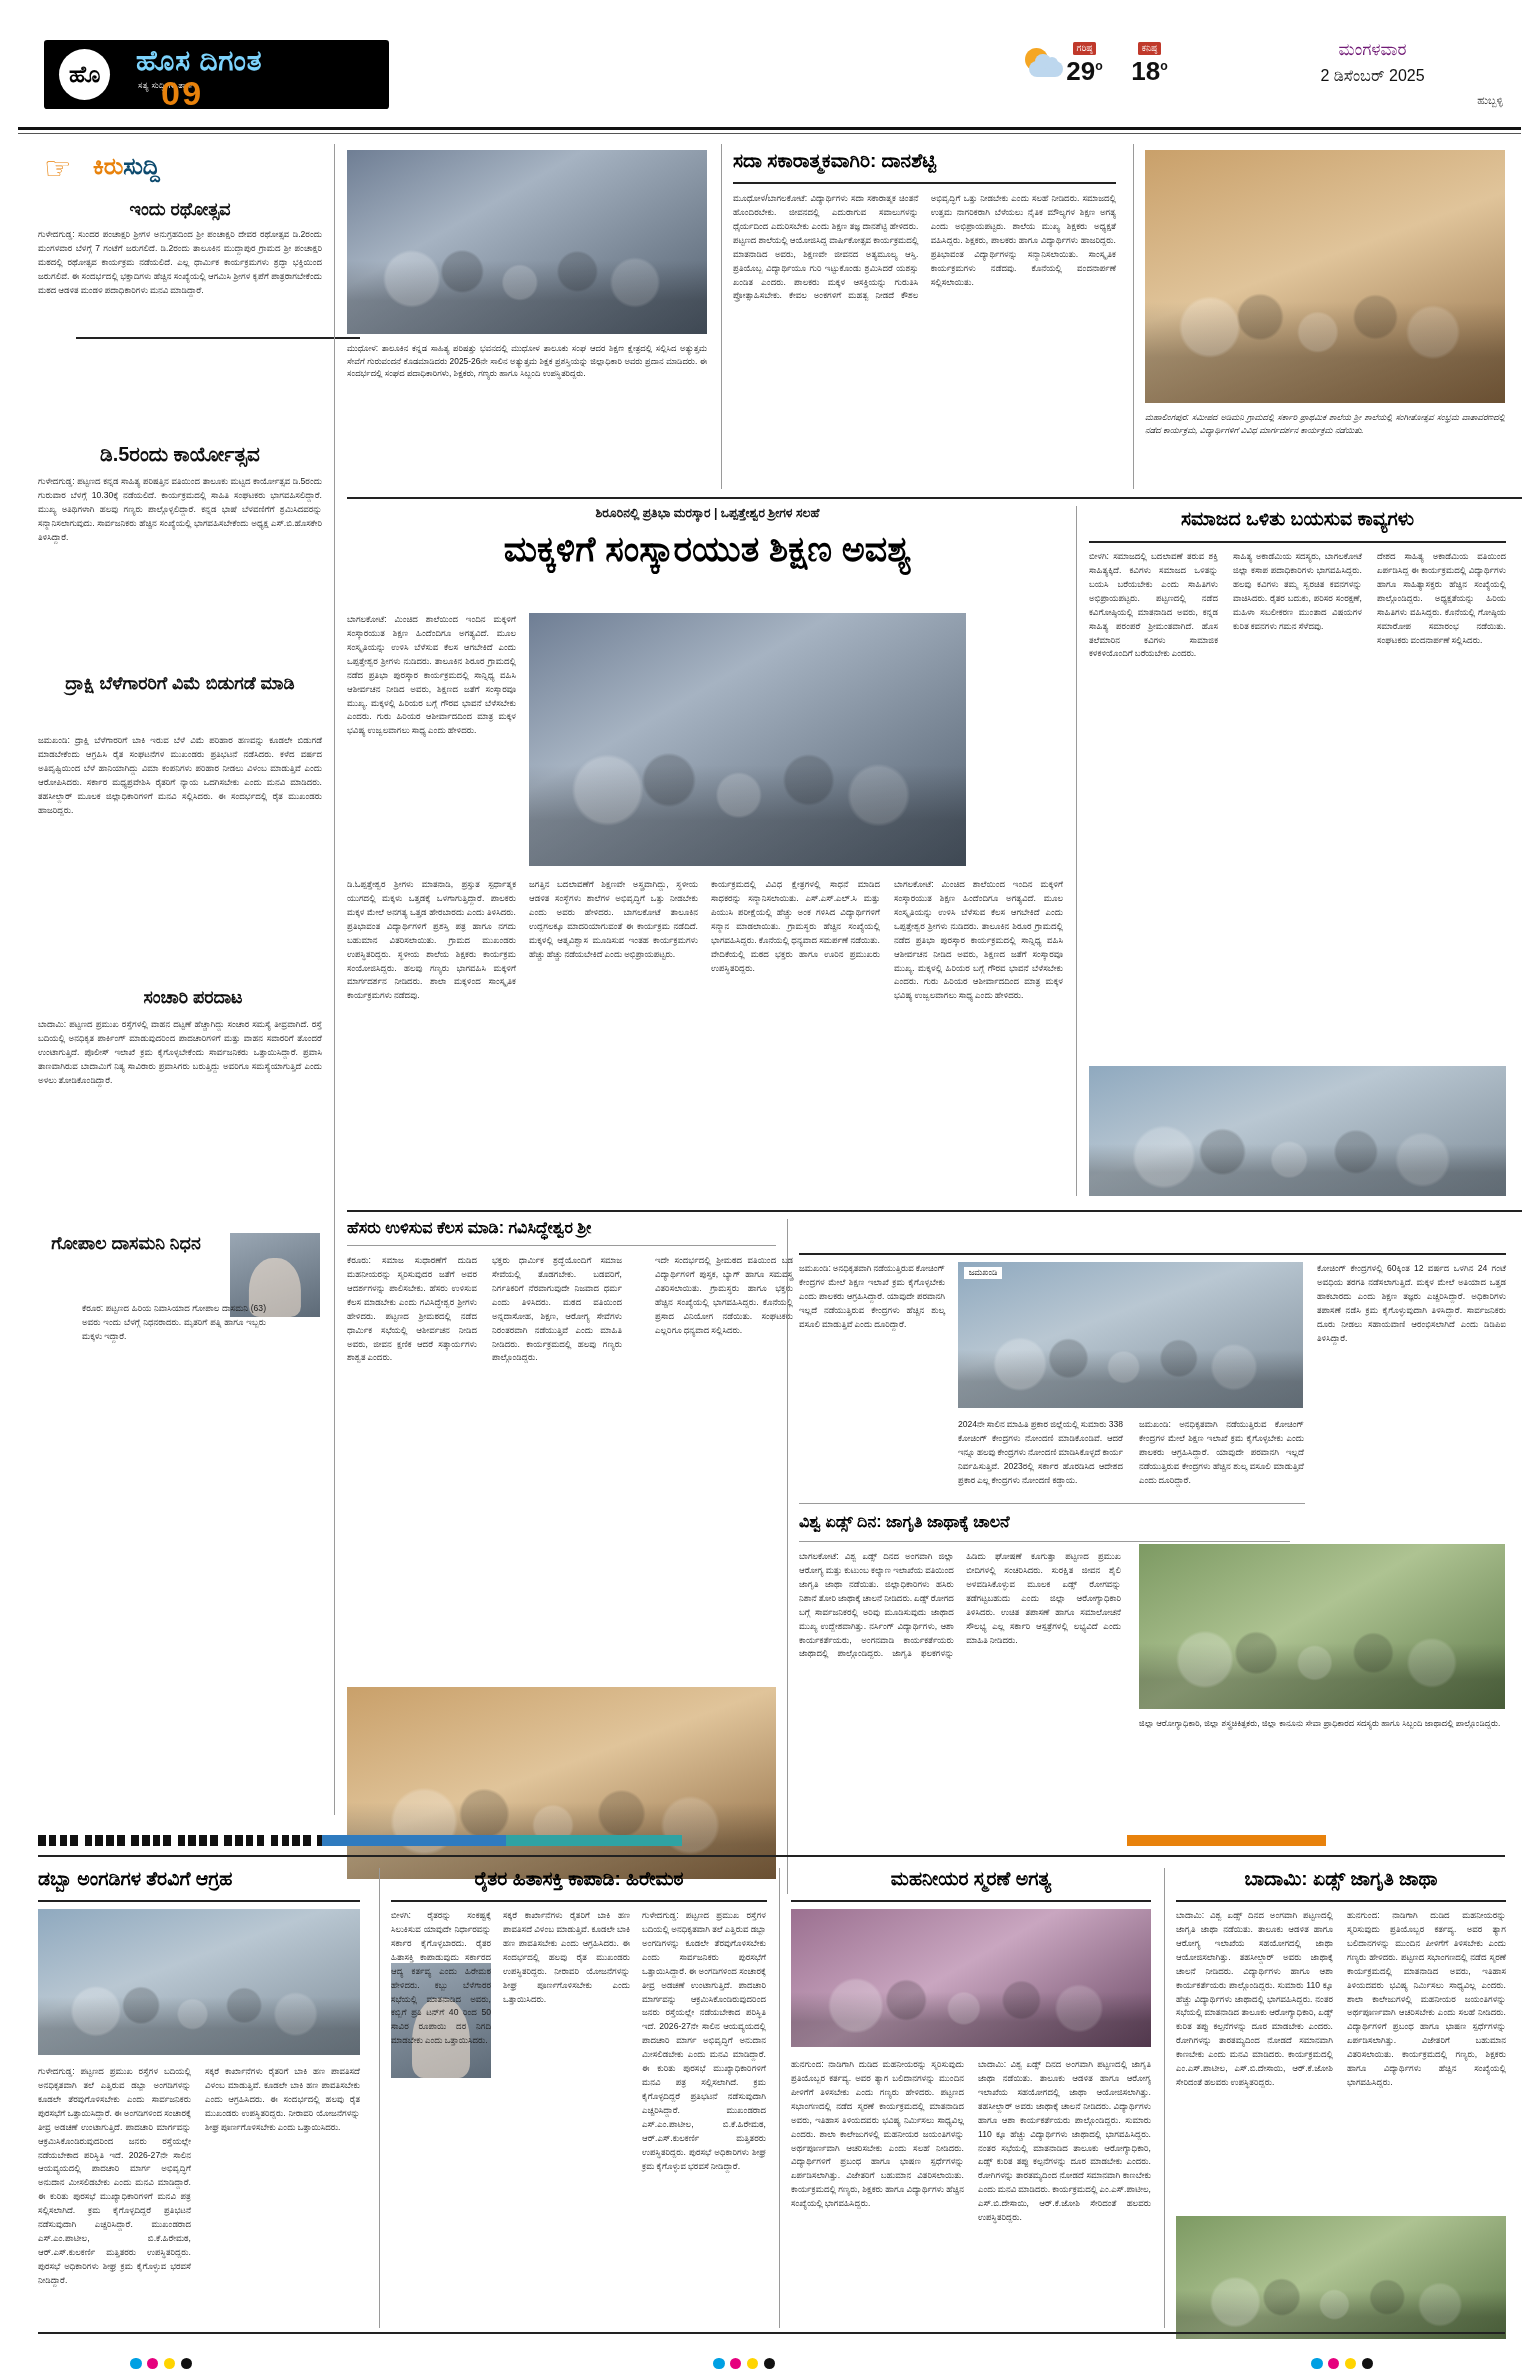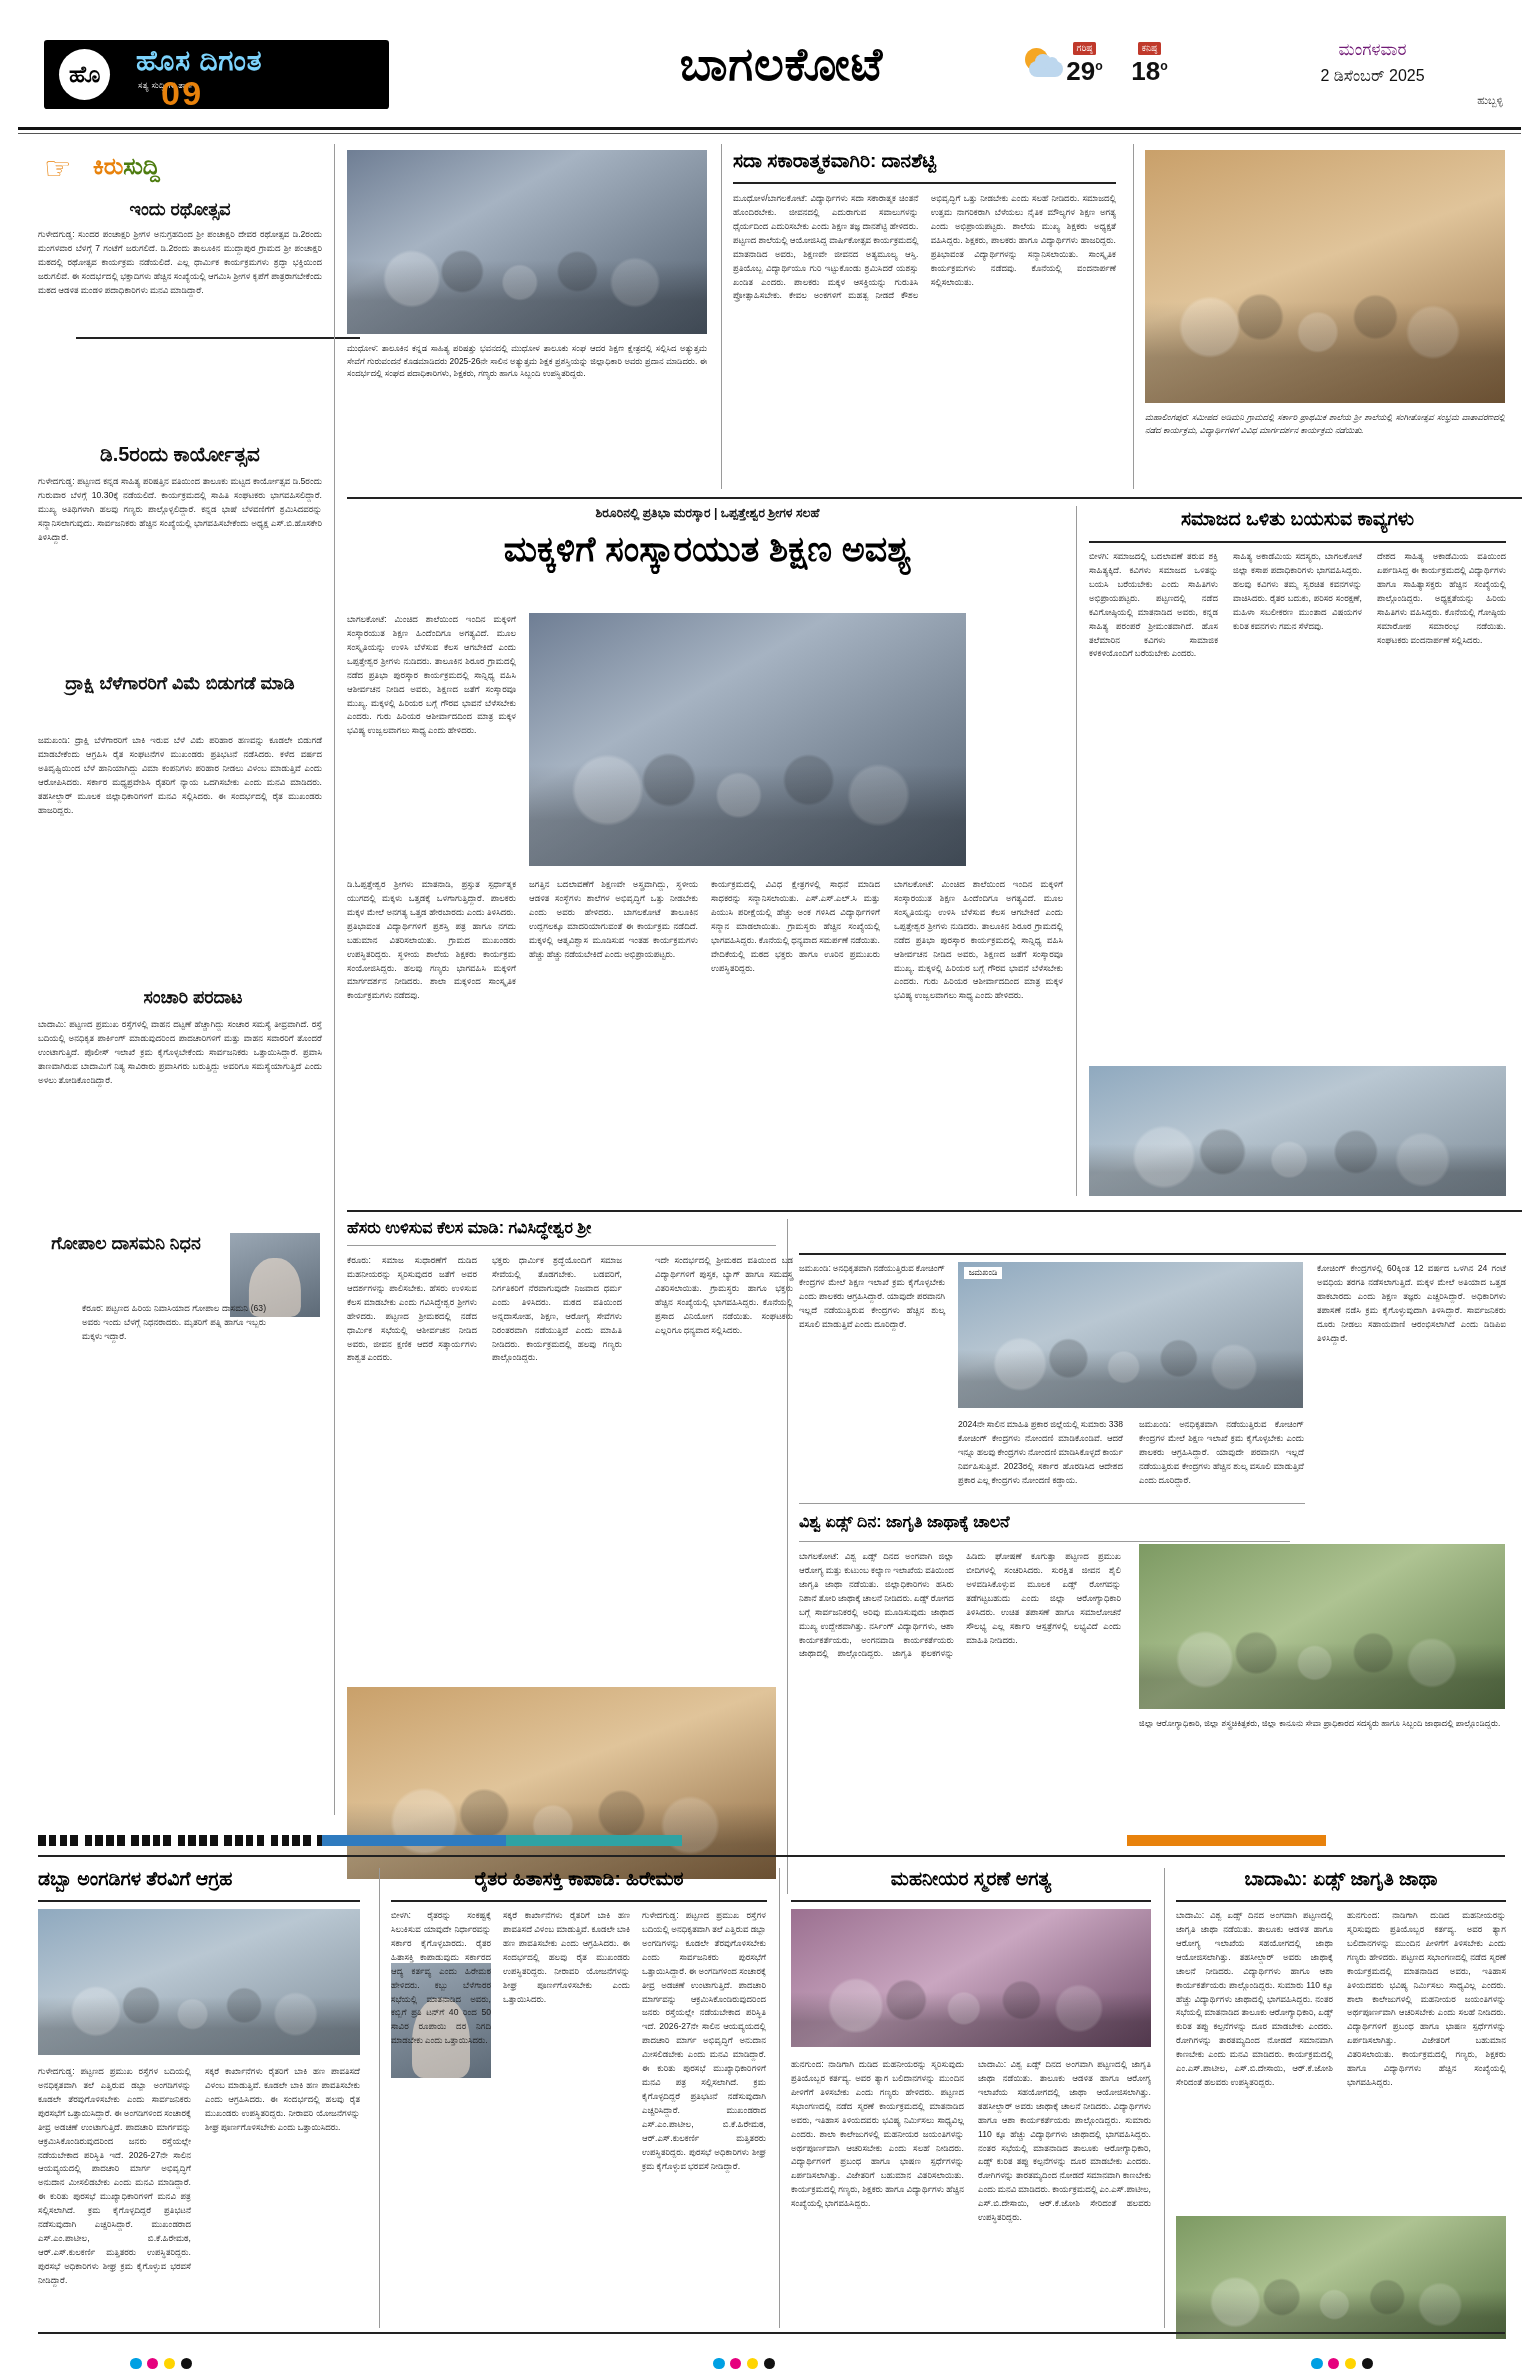--- a/index.html
+++ b/index.html
@@ -117,21 +117,20 @@
 <div class="page">
 
   <div class="masthead">
     <div class="logo-box">
       <div class="logo-mark">ಹೊ</div>
       <div class="logo-title">ಹೊಸ ದಿಗಂತ</div>
       <div class="logo-sub">ಸತ್ಯ ಸುದ್ದಿಗಳ ತಾಣ</div>
     </div>
     <div class="logo-num">09</div>
 
-    <div class="edition-name">ಬಾಗಲಕೋಟೆ</div>
 
     <div class="weather">
       <div class="sun"></div>
         <div class="cloud"></div>
     </div>
 
     <div class="temp-block" id="temp-max">
       <span class="temp-label">ಗರಿಷ್ಠ</span>
       <div class="temp-val"><span>29</span><sup>o</sup></div>
     </div>
@@ -146,21 +145,21 @@
   </div>
 
   <div class="rule-thick" style="top:127px;"></div>
   <div class="rule-thin" style="top:133px;"></div>
 
   <div class="kiru-box" style="left:38px; top:144px; width:284px; height:1679px; border:none;">
 
     <div style="position:absolute; left:0; top:4.6px; width:284px; height:43px;">
       <div style="position:absolute; left:6.1px; top:1.5px; width:40px; height:38px; color:#e8820c; font-size:31px;">☞</div>
       <div class="kiru-head" style="position:absolute; left:55px; top:4.6px;">
-        <span style="color:#e8820c;">ಕಿರು</span><span style="color:#4d7c0f;">ಸುದ್ದಿ</span>
+        <span style="color:#e8820c;">ಕಿರು</span><span style="color:#0c4a6e;">ಸುದ್ದಿ</span>
       </div>
     </div>
     <div class="rule-h" style="left:38px; top:193px; width:284px; height:1.5px; background:#222;"></div>
 
     <div class="sec-title" style="position:absolute; left:0; top:55px; width:284px;">ಇಂದು ರಥೋತ್ಸವ</div>
     <div class="body-text" style="position:absolute; left:0; top:84px; width:284px;">
       <span>ಗುಳೇದಗುಡ್ಡ: ಸುಂದರ ಪಂಚಾಕ್ಷರಿ ಶ್ರೀಗಳ ಅನುಗ್ರಹದಿಂದ ಶ್ರೀ ಪಂಚಾಕ್ಷರಿ ದೇವರ ರಥೋತ್ಸವ ಡಿ.2ರಂದು ಮಂಗಳವಾರ ಬೆಳಗ್ಗೆ 7 ಗಂಟೆಗೆ ಜರುಗಲಿದೆ. ಡಿ.2ರಂದು ತಾಲೂಕಿನ ಮುದ್ದಾಪುರ ಗ್ರಾಮದ ಶ್ರೀ ಪಂಚಾಕ್ಷರಿ ಮಠದಲ್ಲಿ ರಥೋತ್ಸವ ಕಾರ್ಯಕ್ರಮ ನಡೆಯಲಿದೆ. ಎಲ್ಲ ಧಾರ್ಮಿಕ ಕಾರ್ಯಕ್ರಮಗಳು ಶ್ರದ್ಧಾ ಭಕ್ತಿಯಿಂದ ಜರುಗಲಿವೆ. ಈ ಸಂದರ್ಭದಲ್ಲಿ ಭಕ್ತಾದಿಗಳು ಹೆಚ್ಚಿನ ಸಂಖ್ಯೆಯಲ್ಲಿ ಆಗಮಿಸಿ ಶ್ರೀಗಳ ಕೃಪೆಗೆ ಪಾತ್ರರಾಗಬೇಕೆಂದು ಮಠದ ಆಡಳಿತ ಮಂಡಳಿ ಪದಾಧಿಕಾರಿಗಳು ಮನವಿ ಮಾಡಿದ್ದಾರೆ.</span>
     </div>
 
     <div class="sec-title" style="position:absolute; left:0; top:299px; width:284px; font-size:20px;">ಡಿ.5ರಂದು ಕಾರ್ಯೋತ್ಸವ</div>

